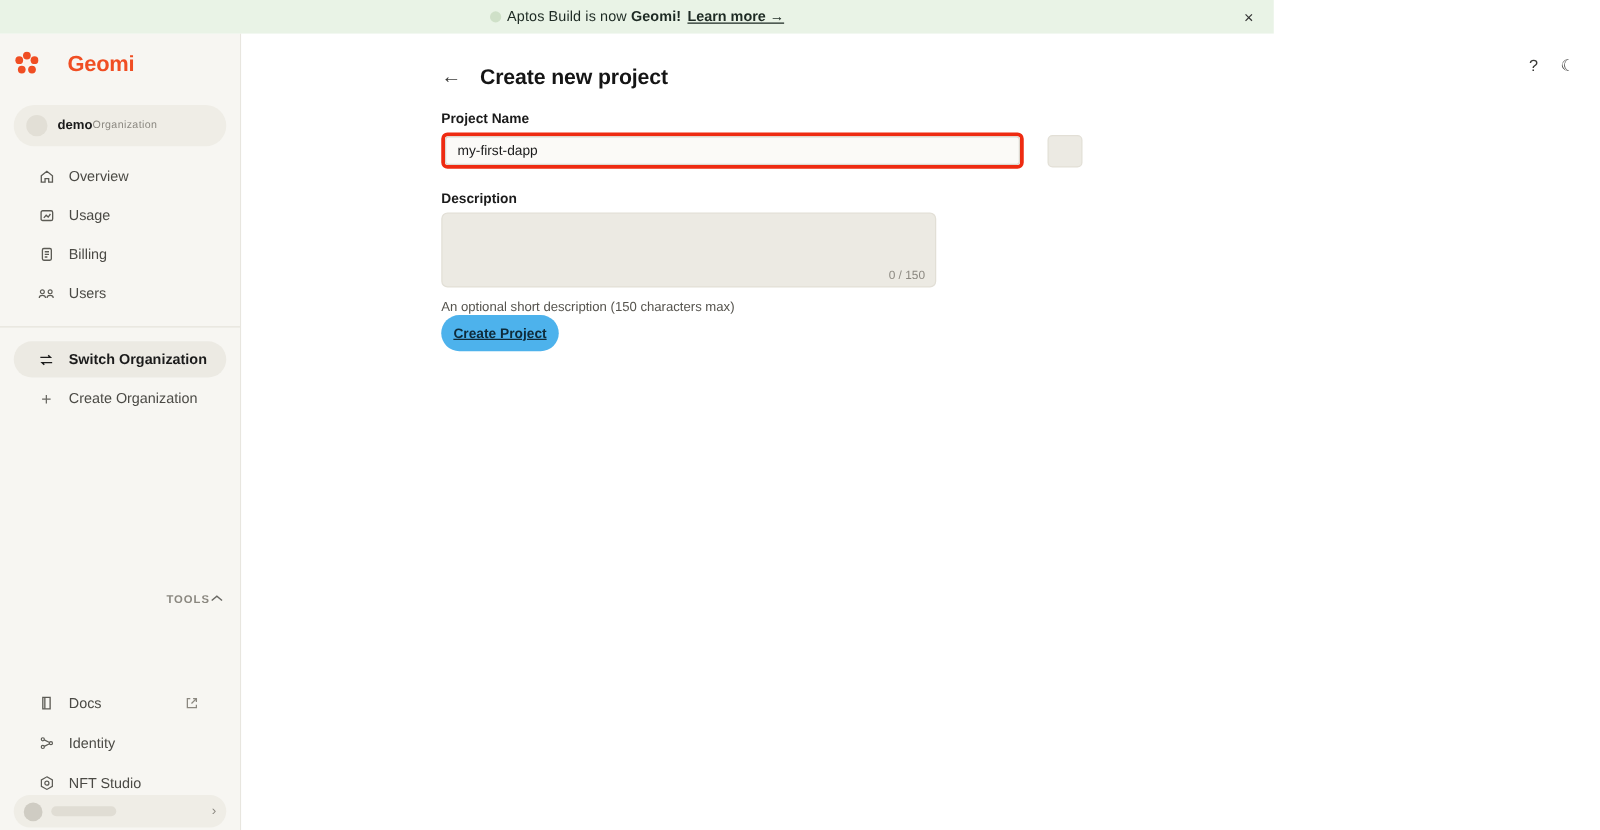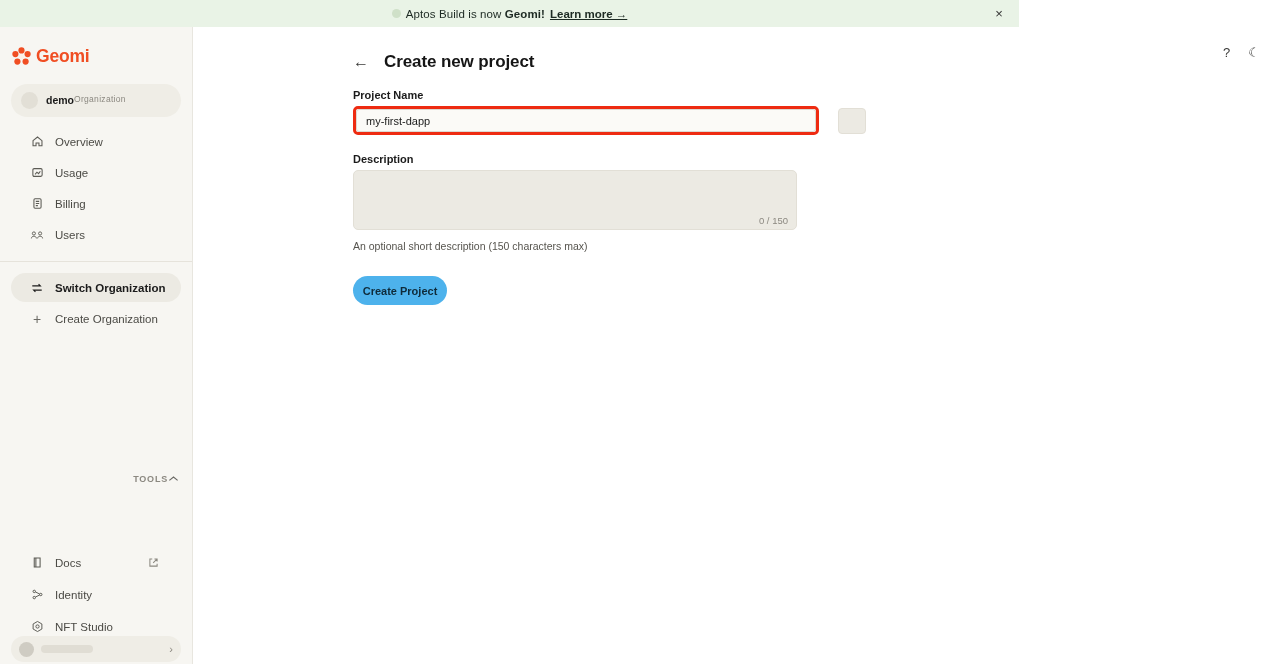--- a/index.html
+++ b/index.html
@@ -51,21 +51,21 @@
 
   
   .sidebar {
     position: absolute;
     left: 0; top: 27px;
     width: 193px; height: 637px;
     background: #f7f6f2;
     border-right: 1px solid #e8e6df;
   }
   .brand {
-    display: flex; align-items: center; gap: 5px;
+    display: flex; gap: 23px;
     padding: 14px 0 0 12px;
     height: 44px;
   }
   .brand-logo {
     width: 19px; height: 19px;
     position: relative;
     flex: 0 0 auto;
   }
   .brand-name {
     font-size: 17.5px;
@@ -213,21 +213,21 @@
     width: 28px; height: 26px;
     margin-left: 7px;
     background: #eceae3;
     border: 1px solid #e2dfd6;
     border-radius: 4px;
   }
 
   .desc-label { margin-top: 18px; }
   .desc-wrap {
     position: relative;
-    width: 444px; height: 60px;
+    width: 396px; height: 60px;
   }
   .desc-area {
     width: 100%; height: 100%;
     background: #eceae3;
     border: 1px solid #e2dfd6;
     border-radius: 5px;
     resize: none;
     font-size: 11px;
     color: #1b1b1b;
     padding: 8px 9px;
@@ -239,30 +239,30 @@
     right: 9px; bottom: 4px;
     font-size: 9.5px;
     color: #8b8880;
   }
   .help-text {
     margin-top: 10px;
     font-size: 10.5px;
     color: #56544e;
   }
   .create-btn {
-    margin-top: 24px;
     width: 94px; height: 29px;
     background: #4db2ec;
     color: #0f2b3a;
     border: none;
     border-radius: 16px;
     font-size: 11px;
     font-weight: 700;
     cursor: pointer;
     font-family: "Liberation Sans", sans-serif;
+    text-decoration: underline;
   }
 
   svg { display: block; }
 </style>
 </head>
 <body>
 
 <div class="banner">
   <div class="banner-inner">
     <span class="banner-dot"></span>

